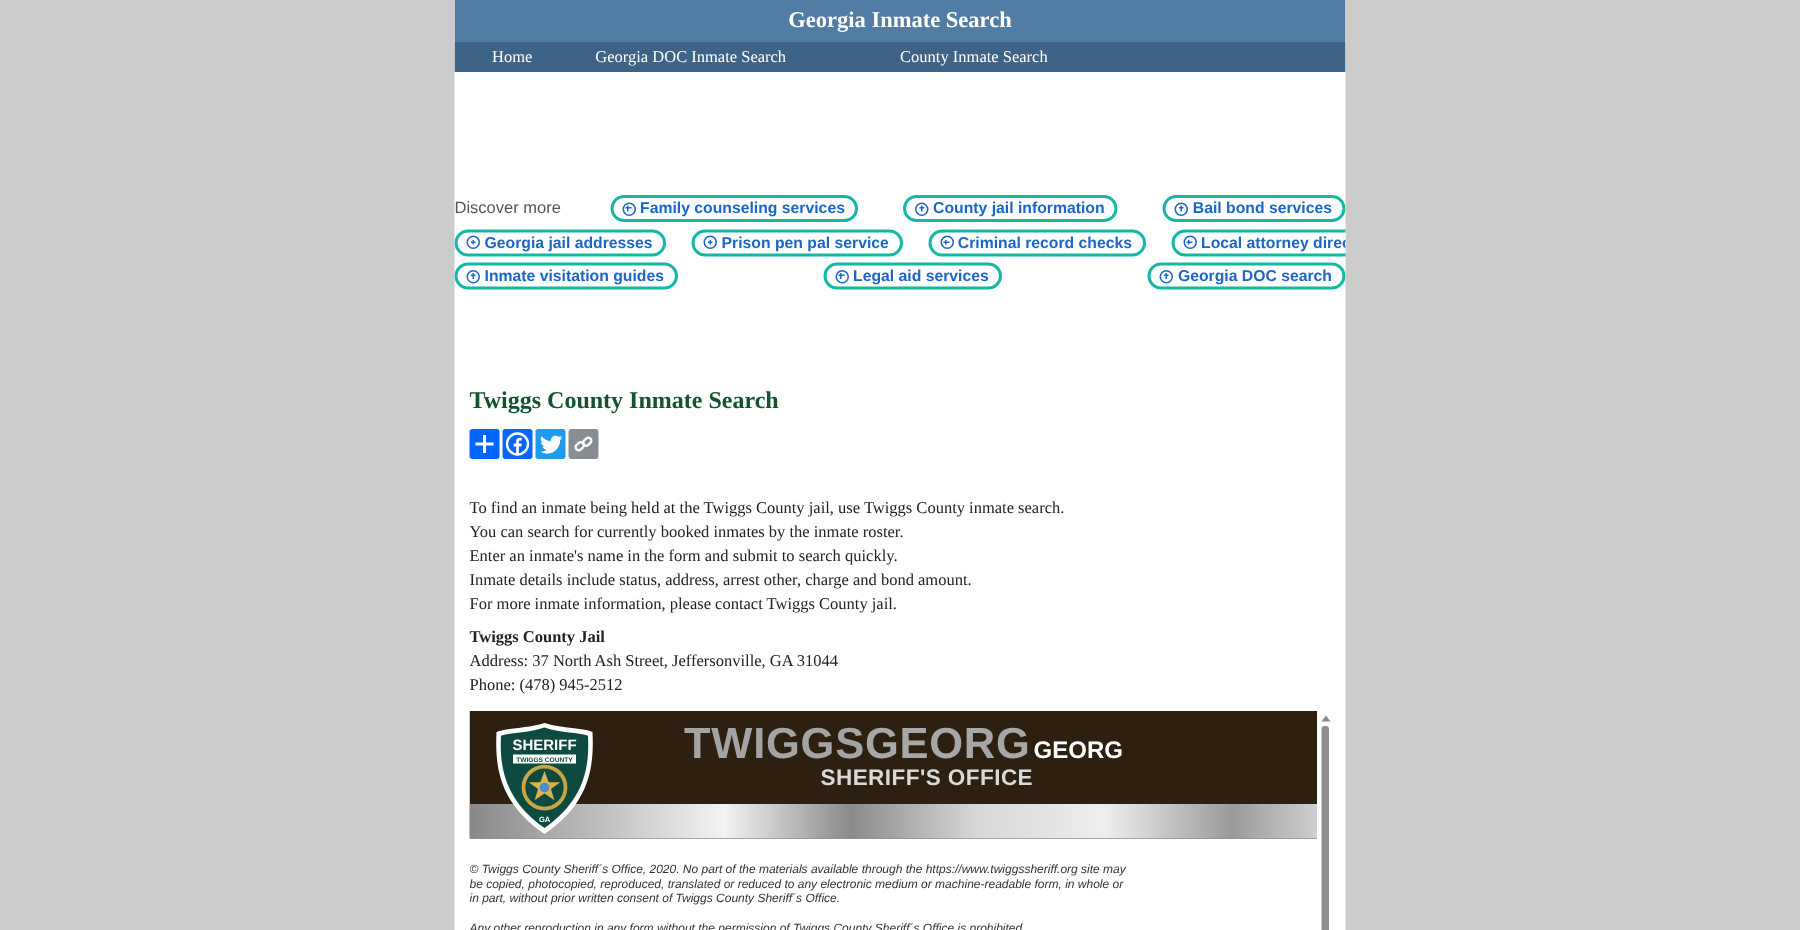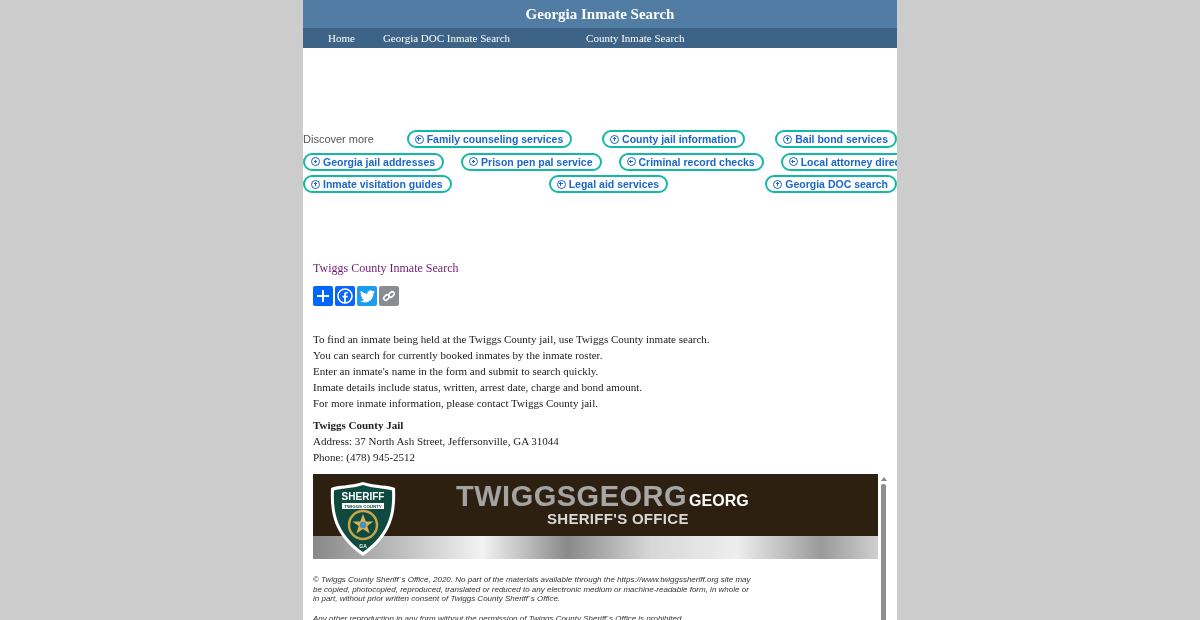--- a/index.html
+++ b/index.html
@@ -3,31 +3,31 @@
 <meta charset="utf-8">
 <style>
   * { box-sizing: border-box; margin: 0; padding: 0; }
   html, body { width: 1200px; height: 620px; overflow: hidden; }
   body { background: #cccccc; font-family: "Liberation Serif", serif; color: #222; }
   .page { position: absolute; left: 303px; top: 0; width: 594px; height: 620px; background: #fff; overflow: hidden; }
   .header { height: 28px; background: #517ca3; display: flex; align-items: center; justify-content: center; }
   .site-title { color: #fff; font-size: 15px; font-weight: bold; font-family: "Liberation Serif", serif; }
   .nav { height: 20px; background: #3d6386; display: flex; align-items: center; padding-left: 25px; }
   .nav a { color: #fff; font-size: 11px; text-decoration: none; font-family: "Liberation Serif", serif; }
-  .nav a.n1 { margin-right: 28px; }
+  .nav a.n1 { margin-right: 42px; }
   .nav a.n2 { margin-right: 76px; }
   .discover { position: absolute; top: 128px; left: 0; width: 594px; font-family: "Liberation Sans", sans-serif; }
   .drow { display: flex; justify-content: space-between; align-items: center; gap: 17px; height: 22px; margin-bottom: 0.5px; }
   .dlabel { font-size: 11px; color: #555; margin-right: 3px; }
   .chip { display: inline-flex; align-items: center; height: 18px; padding: 0 7px 0 6px; border: 2px solid #14b8a6; border-radius: 10px; color: #1a66c9; font-size: 10.5px; font-weight: bold; background: #fff; white-space: nowrap; cursor: pointer; }
   .chip .pi { display: inline-block; width: 9px; height: 9px; border: 1.2px solid #1a66c9; border-radius: 50%; position: relative; margin-right: 3px; }
   .chip .pi::before { content: ""; position: absolute; left: 1.5px; top: 2.6px; width: 3.5px; height: 1.2px; background: #1a66c9; }
   .chip .pi::after { content: ""; position: absolute; left: 2.6px; top: 1.5px; width: 1.2px; height: 3.5px; background: #1a66c9; }
   .content { position: absolute; top: 258px; left: 10px; width: 574px; }
-  .content h1 { font-size: 12px; font-weight: normal; color: #701a75; height: 20px; line-height: 20px; }
+  .content h1 { font-size: 16px; font-weight: bold; color: #14532d; height: 20px; line-height: 20px; }
   .share { display: flex; gap: 2px; margin-top: 8px; }
   .share .sb { width: 20px; height: 20px; border-radius: 2px; display: flex; align-items: center; justify-content: center; }
   .sb.add { background: #0166ff; }
   .sb.fb { background: #0866ff; }
   .sb.tw { background: #1d9bf0; }
   .sb.cp { background: #888c93; }
   .intro { margin-top: 25px; font-size: 11px; line-height: 16px; color: #222; }
   .jail { margin-top: 6px; font-size: 11px; line-height: 16px; color: #222; }
   .jail .jname { font-weight: bold; }
   .banner-wrap { position: absolute; top: 474px; left: 10px; width: 576px; height: 165px; overflow: hidden; }
@@ -137,21 +137,21 @@
               <rect x="6.5" y="3.5" width="6" height="4" rx="2" transform="rotate(-45 9.5 5.5)"></rect>
             </g>
           </svg>
       </span>
     </div>
 
     <div class="intro">
       <div>To find an inmate being held at the Twiggs County jail, use Twiggs County inmate search.</div>
       <div>You can search for currently booked inmates by the inmate roster.</div>
       <div>Enter an inmate's name in the form and submit to search quickly.</div>
-      <div>Inmate details include status, written, arrest date, charge and bond amount.</div>
+      <div>Inmate details include status, address, arrest other, charge and bond amount.</div>
       <div>For more inmate information, please contact Twiggs County jail.</div>
     </div>
 
     <div class="jail">
       <div class="jname">Twiggs County Jail</div>
       <div>Address: 37 North Ash Street, Jeffersonville, GA 31044</div>
       <div>Phone: (478) 945-2512</div>
     </div>
   </div>
 

